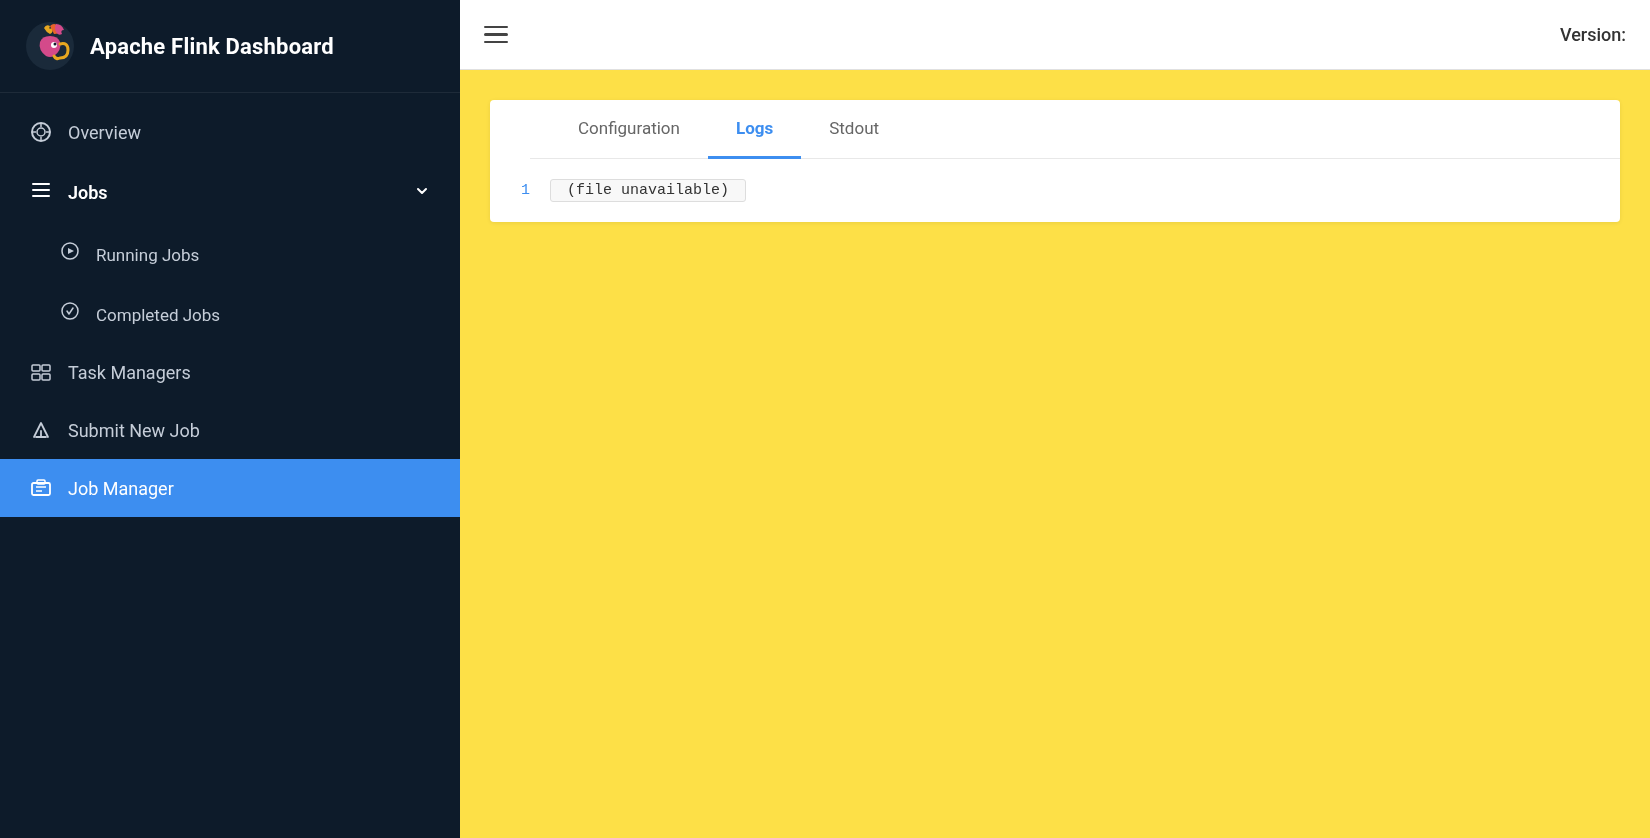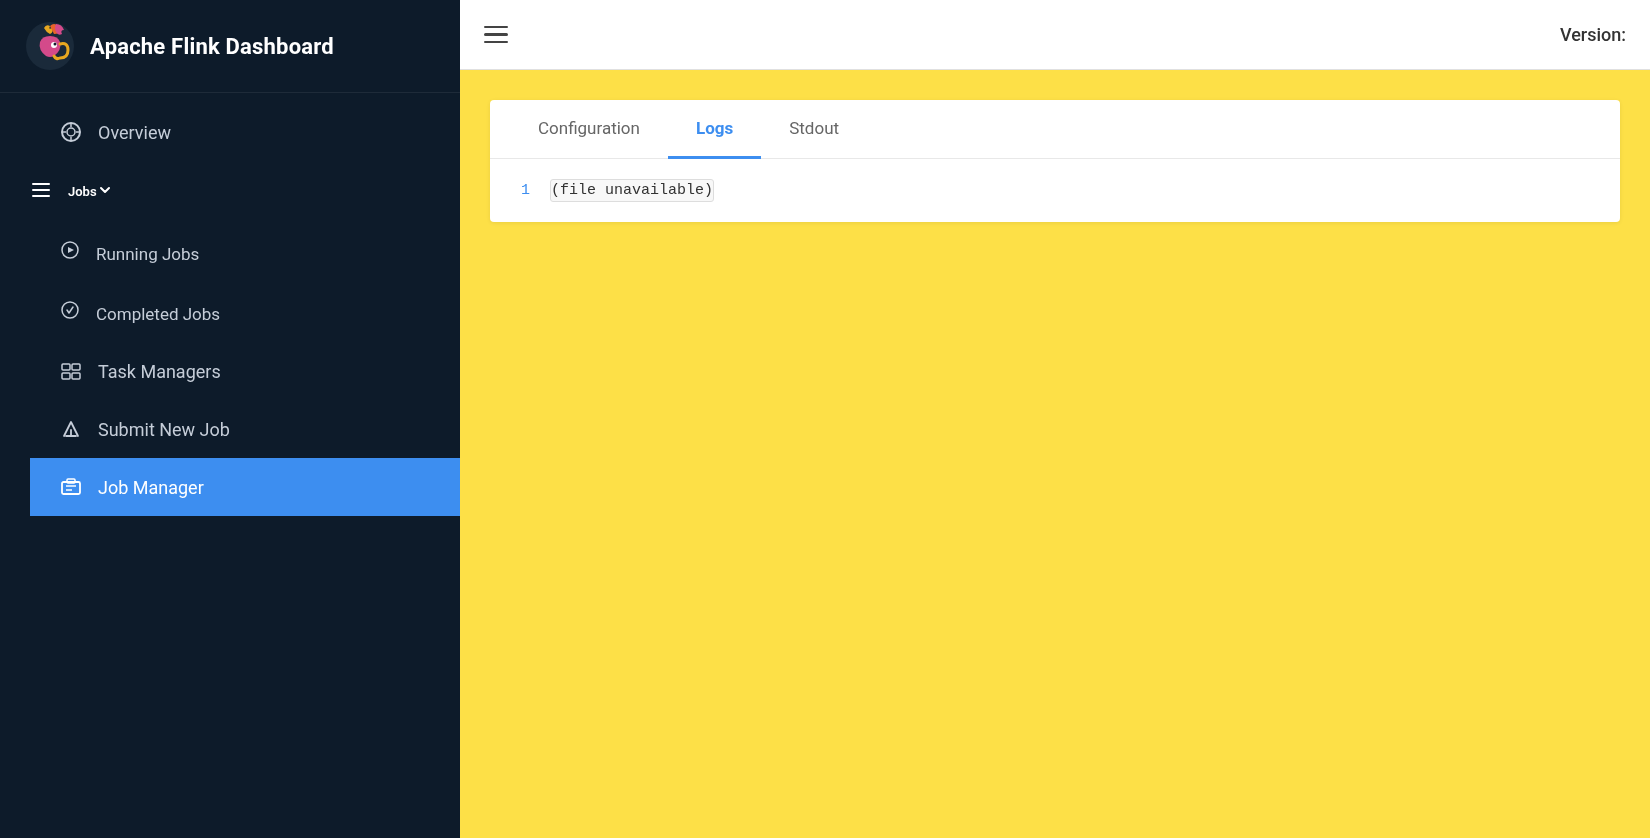--- a/index.html
+++ b/index.html
@@ -46,42 +46,42 @@
 
     .nav-item {
       display: flex;
       align-items: center;
       gap: 16px;
       padding: 18px 30px;
       font-size: 18px;
       color: #c5cdd8;
       cursor: pointer;
       transition: background 0.15s;
-      margin-left: 30px;
     }
 
     .nav-item.active {
       background: #3d8ef0;
       color: #fff;
     }
 
     .nav-item .nav-icon {
       width: 22px;
       height: 22px;
       display: flex;
       align-items: center;
       justify-content: center;
       flex-shrink: 0;
     }
 
     .nav-group-header {
       display: flex;
       align-items: center;
+      justify-content: space-between;
       padding: 18px 30px;
-      font-size: 13px;
+      font-size: 18px;
       font-weight: 600;
       color: #fff;
       cursor: pointer;
     }
 
     .nav-group-header .left {
       display: flex;
       align-items: center;
       gap: 16px;
     }
@@ -147,20 +147,21 @@
       border-radius: 4px;
       box-shadow: 0 1px 4px rgba(0,0,0,0.08);
       overflow: hidden;
     }
 
     .tabs {
       display: flex;
       align-items: center;
       border-bottom: 1px solid #e8e8e8;
       padding: 0 20px;
+      margin-left: 40px;
     }
 
     .tab {
       padding: 18px 28px;
       font-size: 17px;
       color: #666;
       cursor: pointer;
       border-bottom: 3px solid transparent;
       margin-bottom: -1px;
       font-weight: 400;
@@ -191,21 +192,21 @@
       padding-right: 20px;
       color: #3d8ef0;
       font-size: 15px;
       user-select: none;
     }
 
     .line-text {
       color: #333;
       background: #f8f8f8;
       border: 1px solid #ddd;
-      padding: 2px 0;
+      padding: 2px 16px;
       border-radius: 3px;
     }
 
     
     .flink-logo {
       width: 52px;
       height: 52px;
     }
   </style>
 </head>

